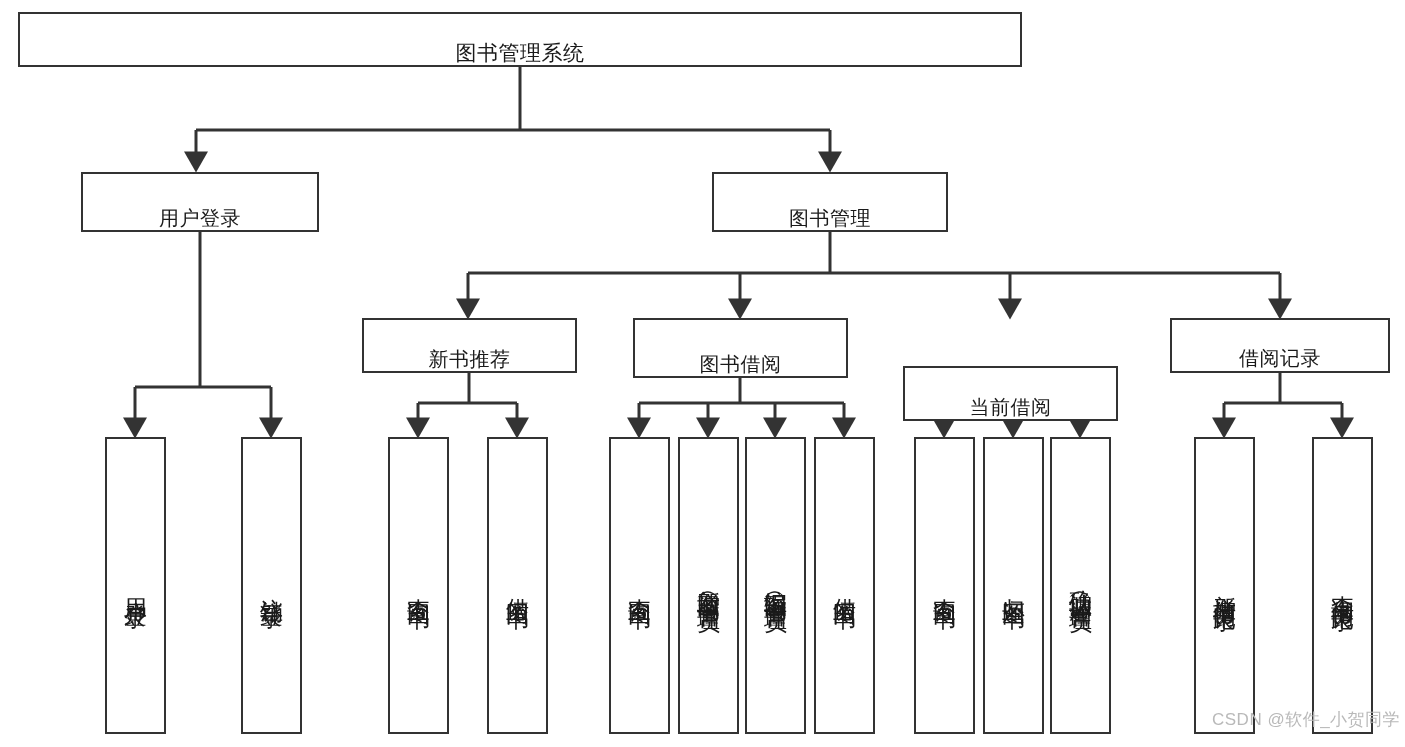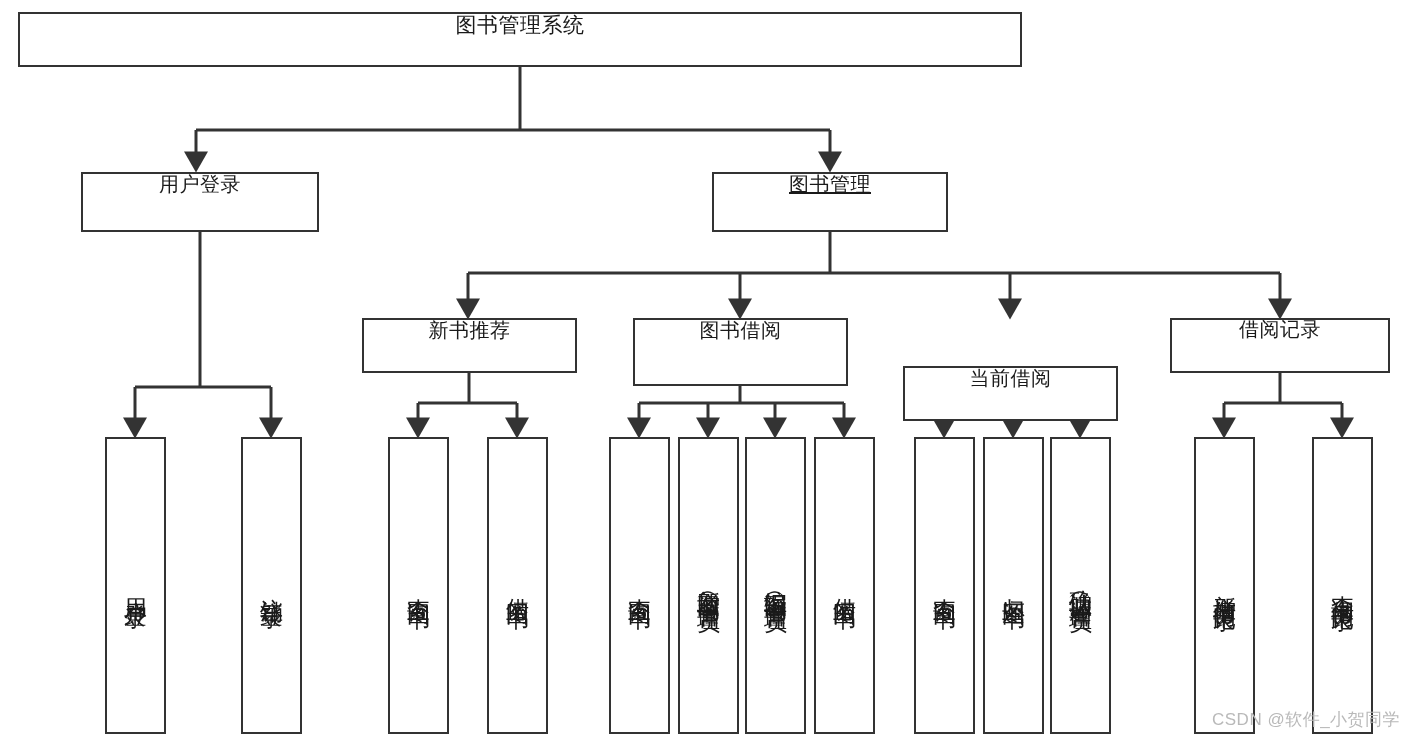--- a/index.html
+++ b/index.html
@@ -22,21 +22,21 @@
     width: 1405px;
     height: 747px;
     pointer-events: none;
   }
   .node {
     position: absolute;
     box-sizing: border-box;
     border: 2px solid #333333;
     background: #ffffff;
     display: flex;
-    align-items: flex-start;
+    align-items: flex-end;
     justify-content: center;
     color: #1a1a1a;
   }
   .node .lbl {
     display: block;
     text-align: center;
     line-height: 1.08;
     white-space: pre;
   }
   
@@ -126,28 +126,28 @@
     </g>
   </svg>
 
   <div class="node horiz root" style="left:18px; top:12px; width:1004px; height:55px;">
     <span class="lbl">图书管理系统</span>
   </div>
 
   <div class="node horiz" style="left:81px; top:172px; width:238px; height:60px;">
     <span class="lbl">用户登录</span>
   </div>
-  <div class="node horiz" style="left:712px; top:172px; width:236px; height:60px;text-decoration:underline;">
+  <div class="node horiz" style="left:712px; top:172px; width:236px; height:60px;">
     <span class="lbl">图书管理</span>
   </div>
 
   <div class="node horiz" style="left:362px; top:318px; width:215px; height:55px;">
     <span class="lbl">新书推荐</span>
   </div>
-  <div class="node horiz" style="left:633px; top:318px; width:215px; height:68px;">
+  <div class="node horiz" style="left:633px; top:318px; width:215px; height:60px;">
     <span class="lbl">图书借阅</span>
   </div>
   <div class="node horiz" style="left:903px; top:318px; width:215px; height:55px;margin-top:48px;">
     <span class="lbl">当前借阅</span>
   </div>
   <div class="node horiz" style="left:1170px; top:318px; width:220px; height:55px;font-family:Liberation Mono, monospace;">
     <span class="lbl">借阅记录</span>
   </div>
 
   <div class="node vert" style="left:105px; top:437px; width:61px; height:297px;">

